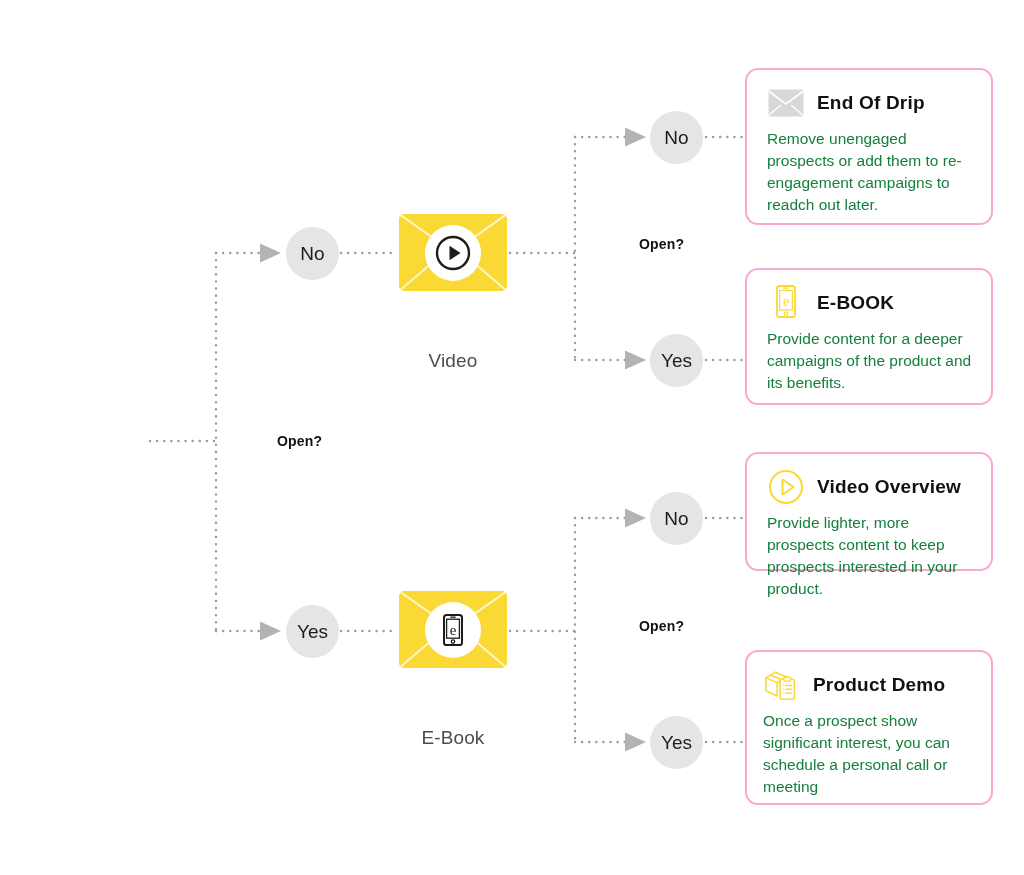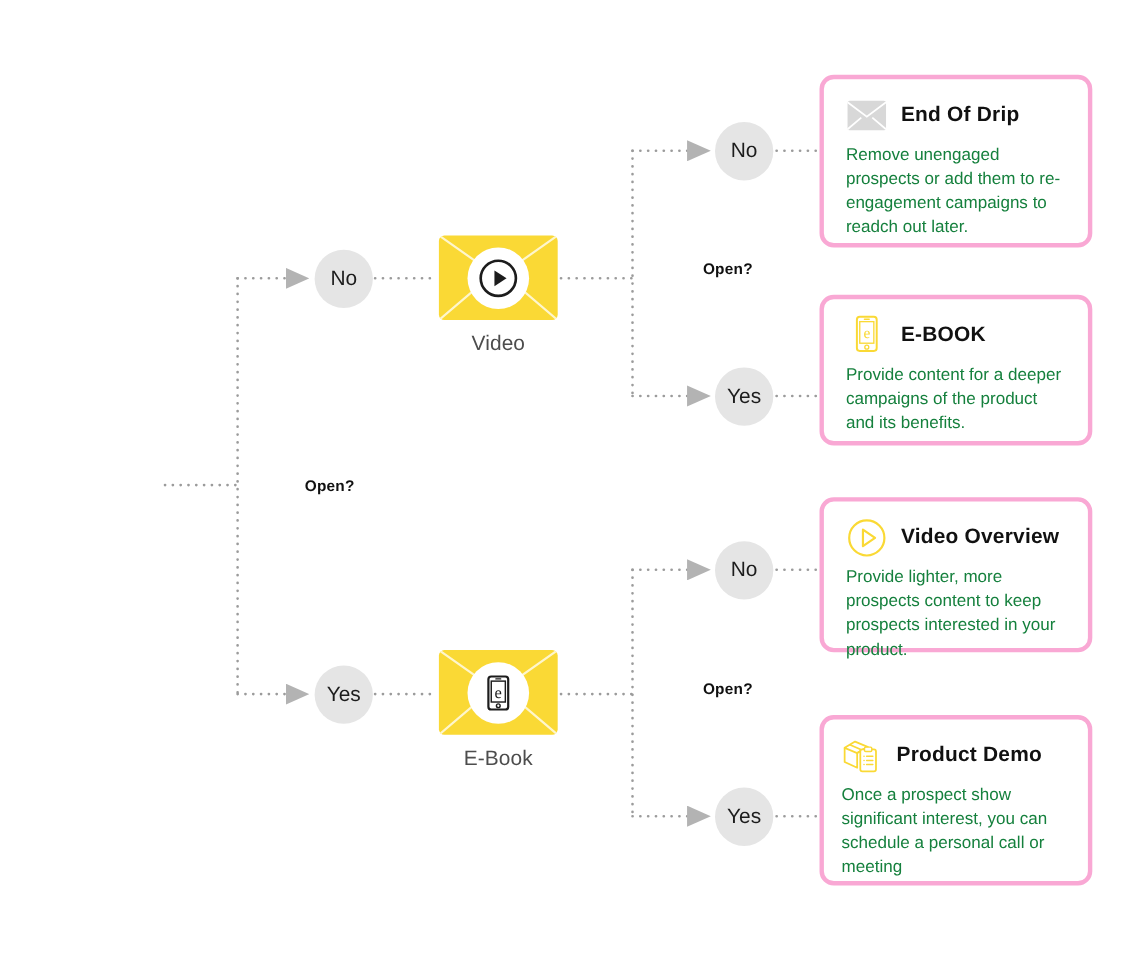--- a/index.html
+++ b/index.html
@@ -27,20 +27,21 @@
     height: 875px;
     pointer-events: none;
   }
 
   
   .env-node {
     position: absolute;
     display: flex;
     flex-direction: column;
     align-items: center;
+    gap: 48px;
   }
   .env {
     position: relative;
     border-radius: 5px;
     overflow: hidden;
     background: #FAD935;
   }
   .env-flapbox {
     position: absolute;
     left: 0; top: 0; right: 0; bottom: 0;
@@ -85,21 +86,21 @@
     font-weight: bold;
     color: #111111;
     letter-spacing: .2px;
     white-space: nowrap;
   }
 
   
   .card {
     position: absolute;
     box-sizing: border-box;
-    border: 4px solid #f9a8d4;
+    border: 2px solid #f9a8d4;
     border-radius: 13px;
     background: #ffffff;
     padding: 14px 18px 14px 20px;
   }
   .card-head {
     display: flex;
     align-items: center;
     gap: 12px;
     margin-bottom: 6px;
   }
@@ -238,21 +239,21 @@
           <path d="M12.8,4.2 H17.2" stroke="#FAD935" stroke-width="1.2" stroke-linecap="round"></path>
           <circle cx="15" cy="29.6" r="1.8" fill="none" stroke="#FAD935" stroke-width="1.2"></circle>
           <text x="15" y="21.6" text-anchor="middle" font-family="'Liberation Serif', serif" font-size="14" fill="#FAD935">e</text>
         </svg>
       </span>
       <span class="card-title">E-BOOK</span>
     </div>
     <div class="card-body">Provide content for a deeper campaigns of the product and its benefits.</div>
   </div>
 
-  <div class="card" style="left:745px; top:452px; width:248px; height:141px;">
+  <div class="card" style="left:745px; top:452px; width:248px; height:119px;">
     <div class="card-head">
       <span class="card-icon">
         <svg width="38" height="38" viewBox="0 0 38 38">
           <circle cx="19" cy="19" r="16" fill="none" stroke="#FAD935" stroke-width="2"></circle>
           <path d="M15.5,11.5 L26.5,19 L15.5,26.5 Z" fill="none" stroke="#FAD935" stroke-width="2" stroke-linejoin="round"></path>
         </svg>
       </span>
       <span class="card-title">Video Overview</span>
     </div>
     <div class="card-body">Provide lighter, more prospects content to keep prospects interested in your product.</div>

